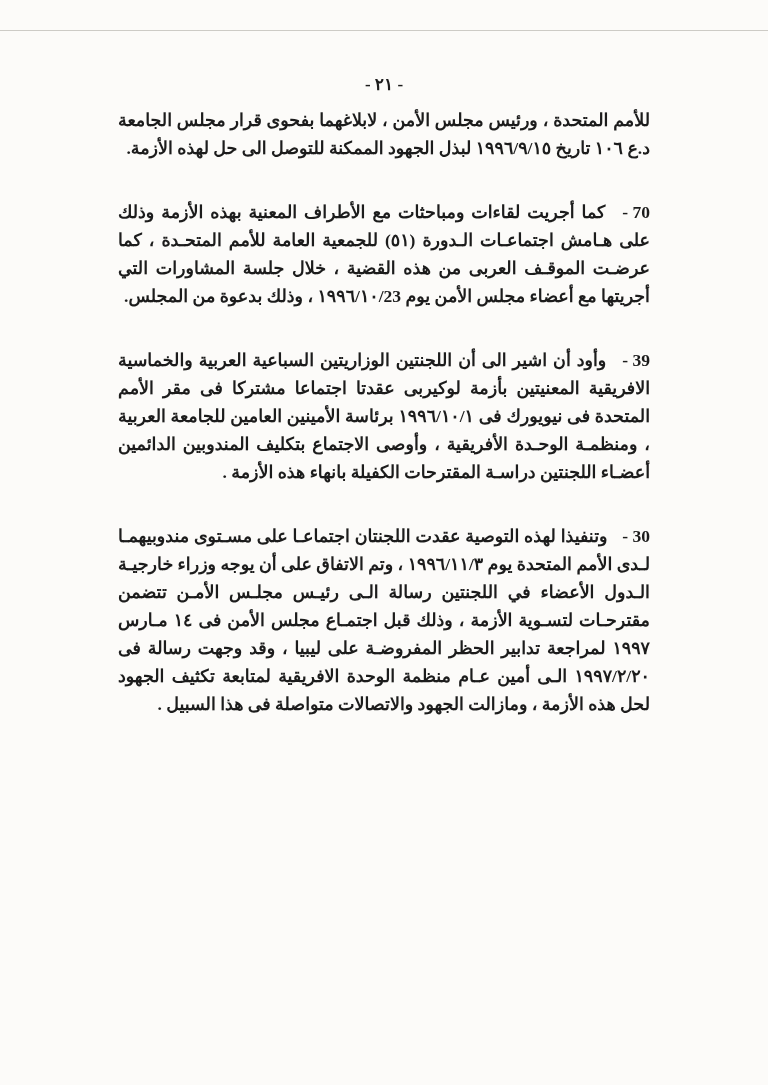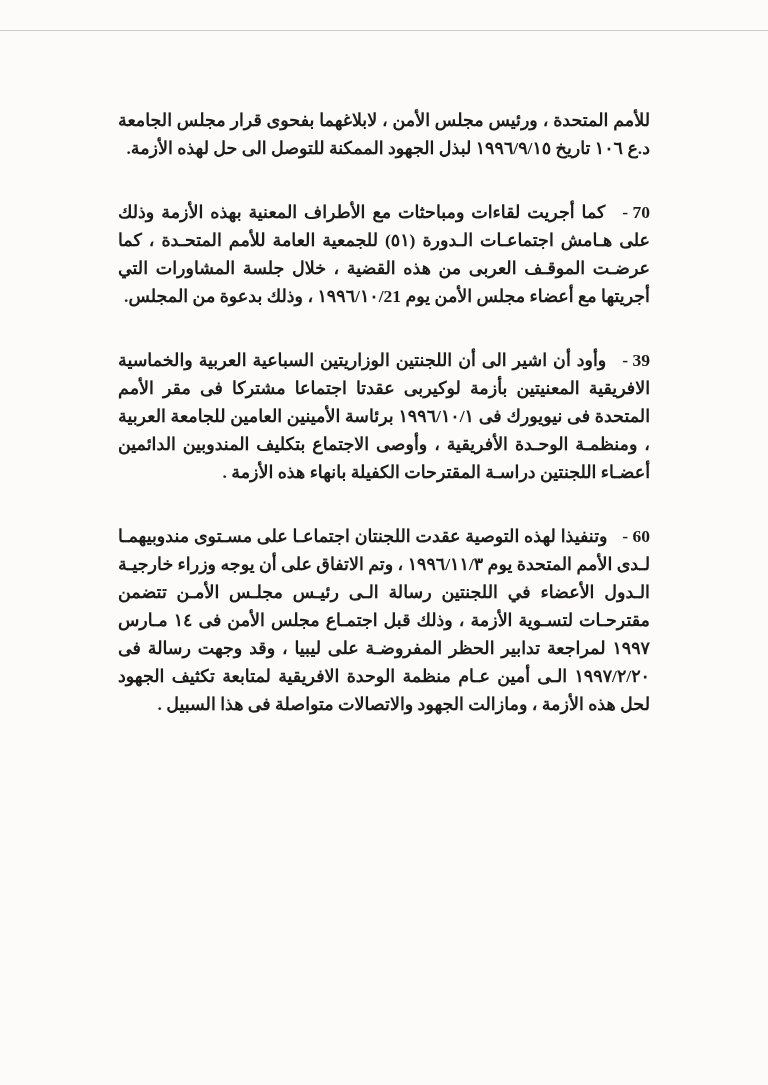--- a/index.html
+++ b/index.html
@@ -65,37 +65,38 @@
     margin-top: 0;
   }
 </style>
 </head>
 <body>
 
 <div class="page">
 
   <div class="scan-artifact-line"></div>
 
+  <div class="page-number">- ٢١ -</div>
 
   <div class="content">
 
     <p class="para">
       <span class="para-text">للأمم المتحدة ، ورئيس مجلس الأمن ، لابلاغهما بفحوى قرار مجلس الجامعة د.ع ١٠٦ تاريخ ١٩٩٦/٩/١٥ لبذل الجهود الممكنة للتوصل الى حل لهذه الأزمة.</span>
     </p>
 
     <p class="para numbered">
       <span class="para-number">70 -</span>
-      <span class="para-text">كما أجريت لقاءات ومباحثات مع الأطراف المعنية بهذه الأزمة وذلك على هـامش اجتماعـات الـدورة (٥١) للجمعية العامة للأمم المتحـدة ، كما عرضـت الموقـف العربى من هذه القضية ، خلال جلسة المشاورات التي أجريتها مع أعضاء مجلس الأمن يوم ١٩٩٦/١٠/21 ، وذلك بدعوة من المجلس.</span>
+      <span class="para-text">كما أجريت لقاءات ومباحثات مع الأطراف المعنية بهذه الأزمة وذلك على هـامش اجتماعـات الـدورة (٥١) للجمعية العامة للأمم المتحـدة ، كما عرضـت الموقـف العربى من هذه القضية ، خلال جلسة المشاورات التي أجريتها مع أعضاء مجلس الأمن يوم ١٩٩٦/١٠/23 ، وذلك بدعوة من المجلس.</span>
     </p>
 
     <p class="para numbered">
       <span class="para-number">39 -</span>
       <span class="para-text">وأود أن اشير الى أن اللجنتين الوزاريتين السباعية العربية والخماسية الافريقية المعنيتين بأزمة لوكيربى عقدتا اجتماعا مشتركا فى مقر الأمم المتحدة فى نيويورك فى ١٩٩٦/١٠/١ برئاسة الأمينين العامين للجامعة العربية ، ومنظمـة الوحـدة الأفريقية ، وأوصى الاجتماع بتكليف المندوبين الدائمين أعضـاء اللجنتين دراسـة المقترحات الكفيلة بانهاء هذه الأزمة .</span>
     </p>
 
     <p class="para numbered">
-      <span class="para-number">60 -</span>
+      <span class="para-number">30 -</span>
       <span class="para-text">وتنفيذا لهذه التوصية عقدت اللجنتان اجتماعـا على مسـتوى مندوبيهمـا لـدى الأمم المتحدة يوم ١٩٩٦/١١/٣ ، وتم الاتفاق على أن يوجه وزراء خارجيـة الـدول الأعضاء في اللجنتين رسالة الـى رئيـس مجلـس الأمـن تتضمن مقترحـات لتسـوية الأزمة ، وذلك قبل اجتمـاع مجلس الأمن فى ١٤ مـارس ١٩٩٧ لمراجعة تدابير الحظر المفروضـة على ليبيا ، وقد وجهت رسالة فى ١٩٩٧/٢/٢٠ الـى أمين عـام منظمة الوحدة الافريقية لمتابعة تكثيف الجهود لحل هذه الأزمة ، ومازالت الجهود والاتصالات متواصلة فى هذا السبيل .</span>
     </p>
 
   </div>
 
 </div>
 
 </body></html>

